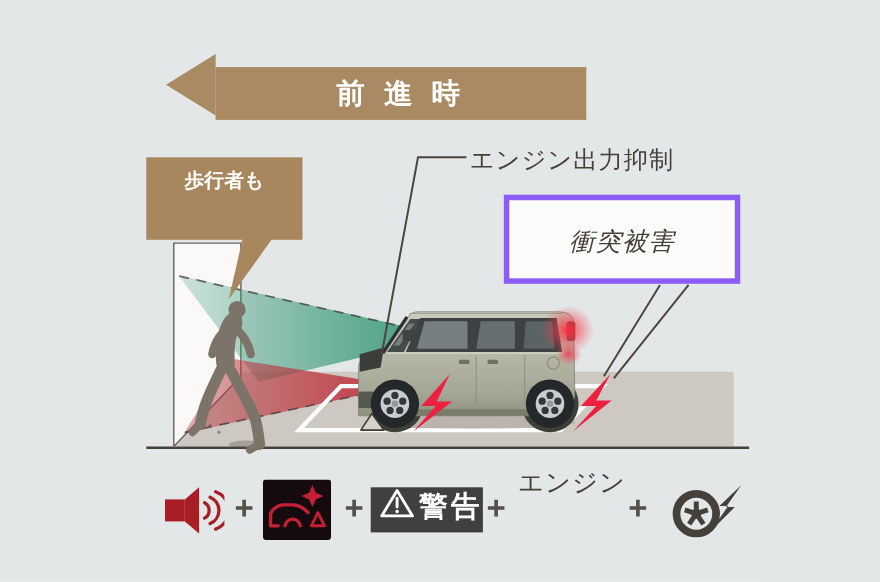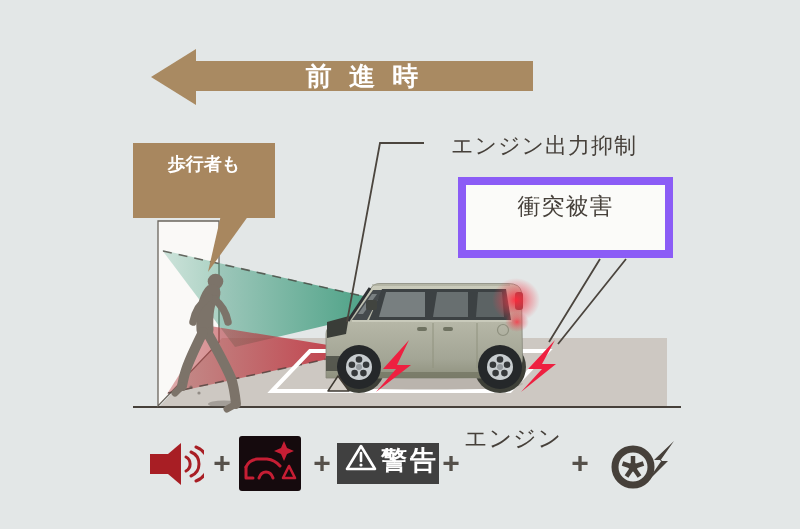--- a/index.html
+++ b/index.html
@@ -7,39 +7,39 @@
     position:relative;width:800px;height:529px;overflow:hidden;
     background:#e3e7e7;
     font-family:"Liberation Sans","DejaVu Sans",sans-serif;
     color:#46403a;
   }
   .abs{position:absolute;}
   
   .arrow-head{left:151px;top:49px;width:0;height:0;
     border-top:28px solid transparent;border-bottom:28px solid transparent;
     border-right:45px solid #a98a62;}
-  .arrow-bar{left:196px;top:61px;width:337px;height:30px;background:#a98a62;
+  .arrow-bar{left:196px;top:61px;width:337px;height:48px;background:#a98a62;
     display:flex;align-items:center;justify-content:center;
     color:#fff;font-size:26px;font-weight:bold;letter-spacing:5px;}
   
   .callout-ped{left:133px;top:143px;width:142px;height:75px;background:#a8875f;
     color:#fff;font-size:18px;font-weight:bold;text-align:center;
     line-height:31px;padding-top:6px;box-sizing:border-box;}
   .callout-ped span{display:block;}
-  .label-engine{left:427px;top:131px;font-size:22px;letter-spacing:1px;white-space:nowrap;margin-left:24px;}
+  .label-engine{left:427px;top:131px;font-size:22px;letter-spacing:1px;white-space:nowrap;}
   .box-brake{left:458px;top:177px;width:215px;height:81px;background:#fbfbf9;
-    border:8px solid #8b5cf6;box-sizing:border-box;text-align:center;
-    font-size:23px;line-height:33px;padding-top:5px;}
+    border:5px solid #8b5cf6;box-sizing:border-box;text-align:center;
+    font-size:23px;line-height:33px;padding-top:21px;font-style:italic;}
   .box-brake span{display:block;letter-spacing:1px;}
   
   .plus{font-size:30px;font-weight:bold;color:#55504a;width:28px;text-align:center;}
   .badge{left:337px;top:443px;height:41px;background:#404040;color:#fff;
     display:flex;padding:0 0 0 8px;box-sizing:border-box;}
   .badge .badge-text{font-size:26px;letter-spacing:3px;font-weight:600;margin-left:4px;}
-  .engine-seq{left:457px;top:424px;width:112px;text-align:center;
+  .engine-seq{left:457px;top:424px;width:112px;text-align:right;
     font-size:23px;line-height:29px;}
   .engine-seq span{display:block;letter-spacing:1px;}
 </style>
 </head>
 <body>
 
 <div class="stage">
 
   <svg class="abs" style="left:0;top:0" width="800" height="529" viewBox="0 0 800 529">
     <defs>

